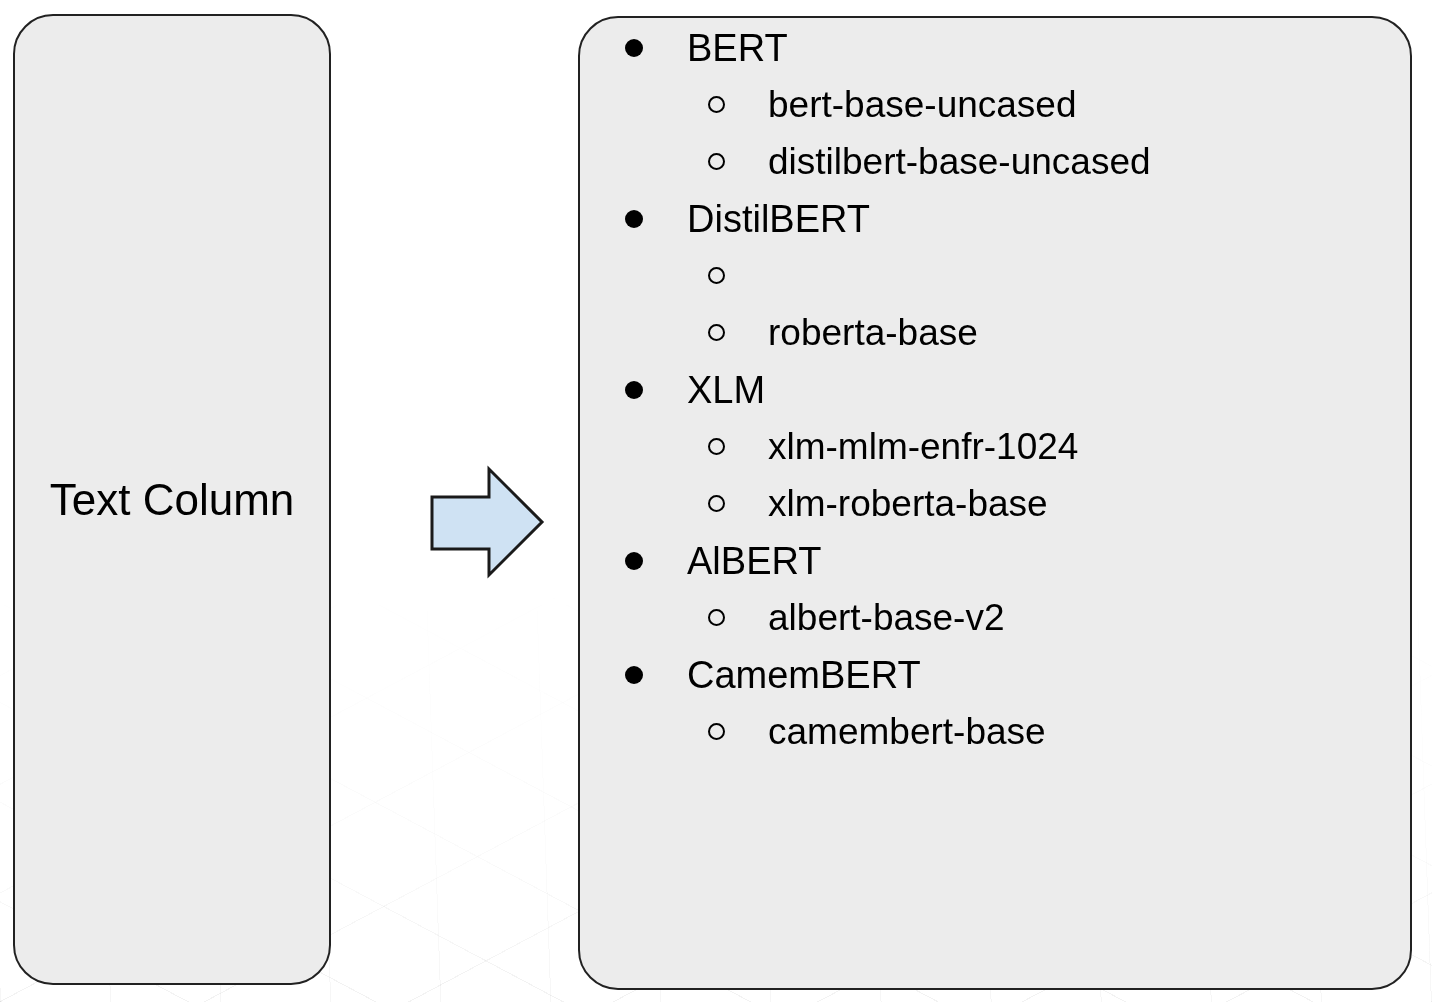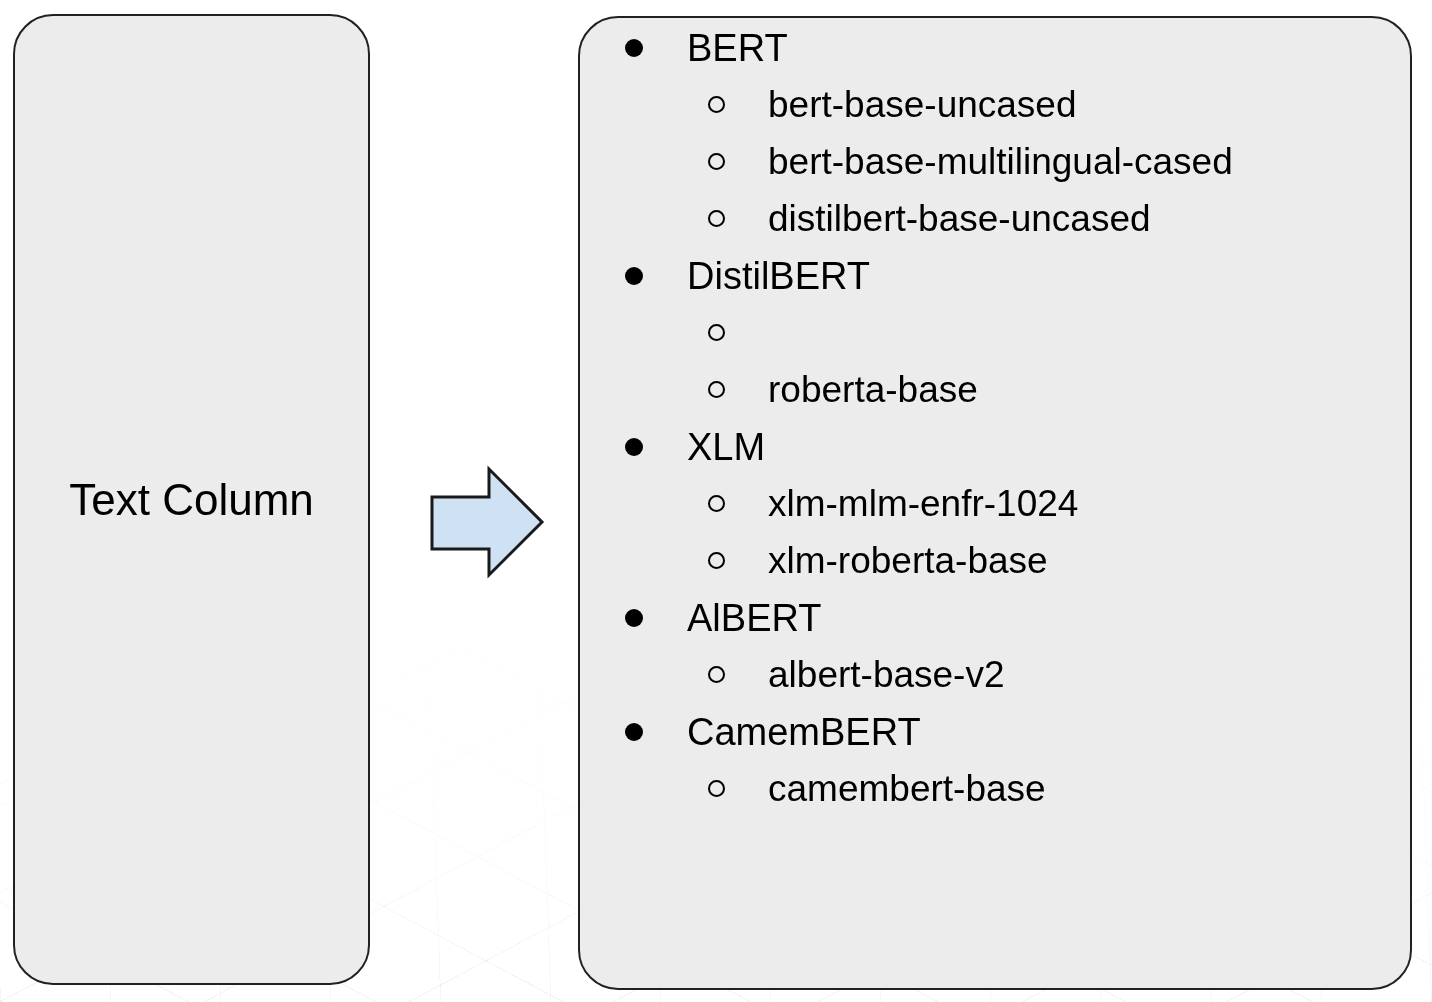--- a/index.html
+++ b/index.html
@@ -31,21 +31,21 @@
             mask-image: linear-gradient(to top, rgba(0,0,0,0.95) 0%, rgba(0,0,0,0.35) 14%, transparent 42%);
   }
 
   .box {
     position: absolute; z-index: 1;
     background: var(--box_fill);
     border: 2.5px solid var(--box_border);
     border-radius: 40px;
   }
   .left-box {
-    left: 13px; top: 14px; width: 357px; height: 971px;
+    left: 13px; top: 14px; width: 318px; height: 971px;
     display: flex; align-items: center; justify-content: center;
   }
   .left-label { font-size: 44px; line-height: 1; white-space: nowrap; }
 
   .arrow-svg { position: absolute; left: 425px; top: 460px; width: 130px; height: 125px; z-index: 1; }
   .arrow-svg polygon { fill: var(--arrow_fill); stroke: var(--arrow_stroke); stroke-width: 3; stroke-linejoin: miter; }
 
   .right-box { left: 578px; top: 16px; width: 834px; height: 974px; padding-top: 1px; }
 
   .model-list { width: 100%; }
@@ -83,24 +83,20 @@
         <div class="row top">
           <span class="marker"></span>
           <span class="label">BERT</span>
         </div>
         <div class="row sub">
           <span class="marker"></span>
           <span class="label">bert-base-uncased</span>
         </div>
         <div class="row sub">
           <span class="marker"></span>
-          <span class="label">bert-base-multilingual-cased</span>
-        </div>
-        <div class="row sub">
-          <span class="marker"></span>
           <span class="label">distilbert-base-uncased</span>
         </div>
         <div class="row top">
           <span class="marker"></span>
           <span class="label">DistilBERT</span>
         </div>
         <div class="row sub">
           <span class="marker"></span>
         </div>
         <div class="row sub">

